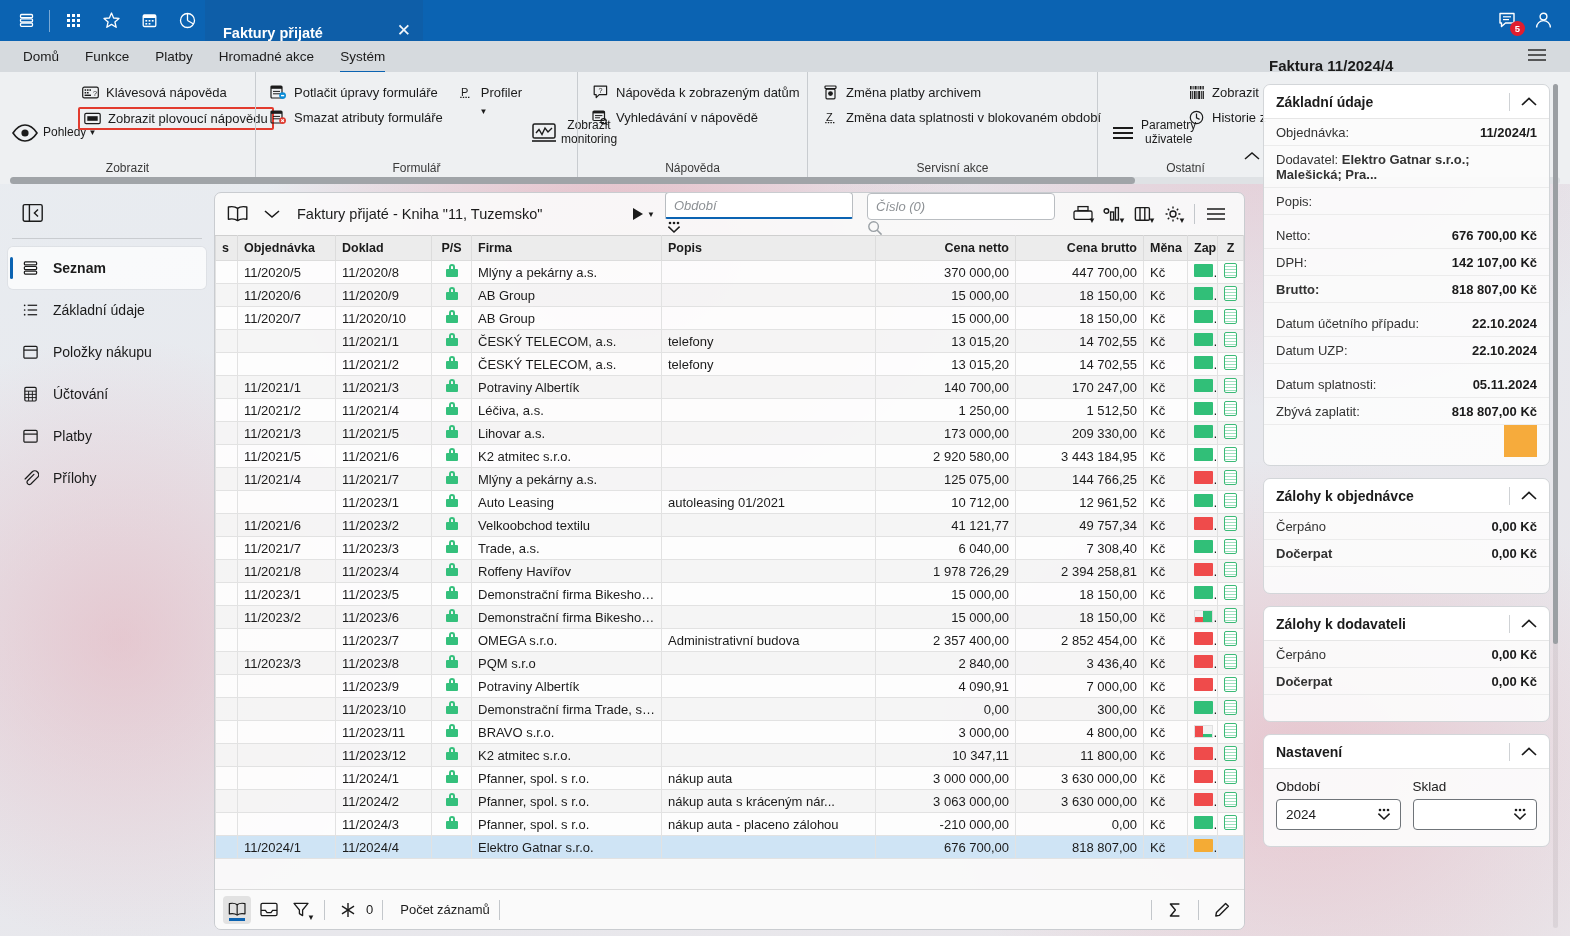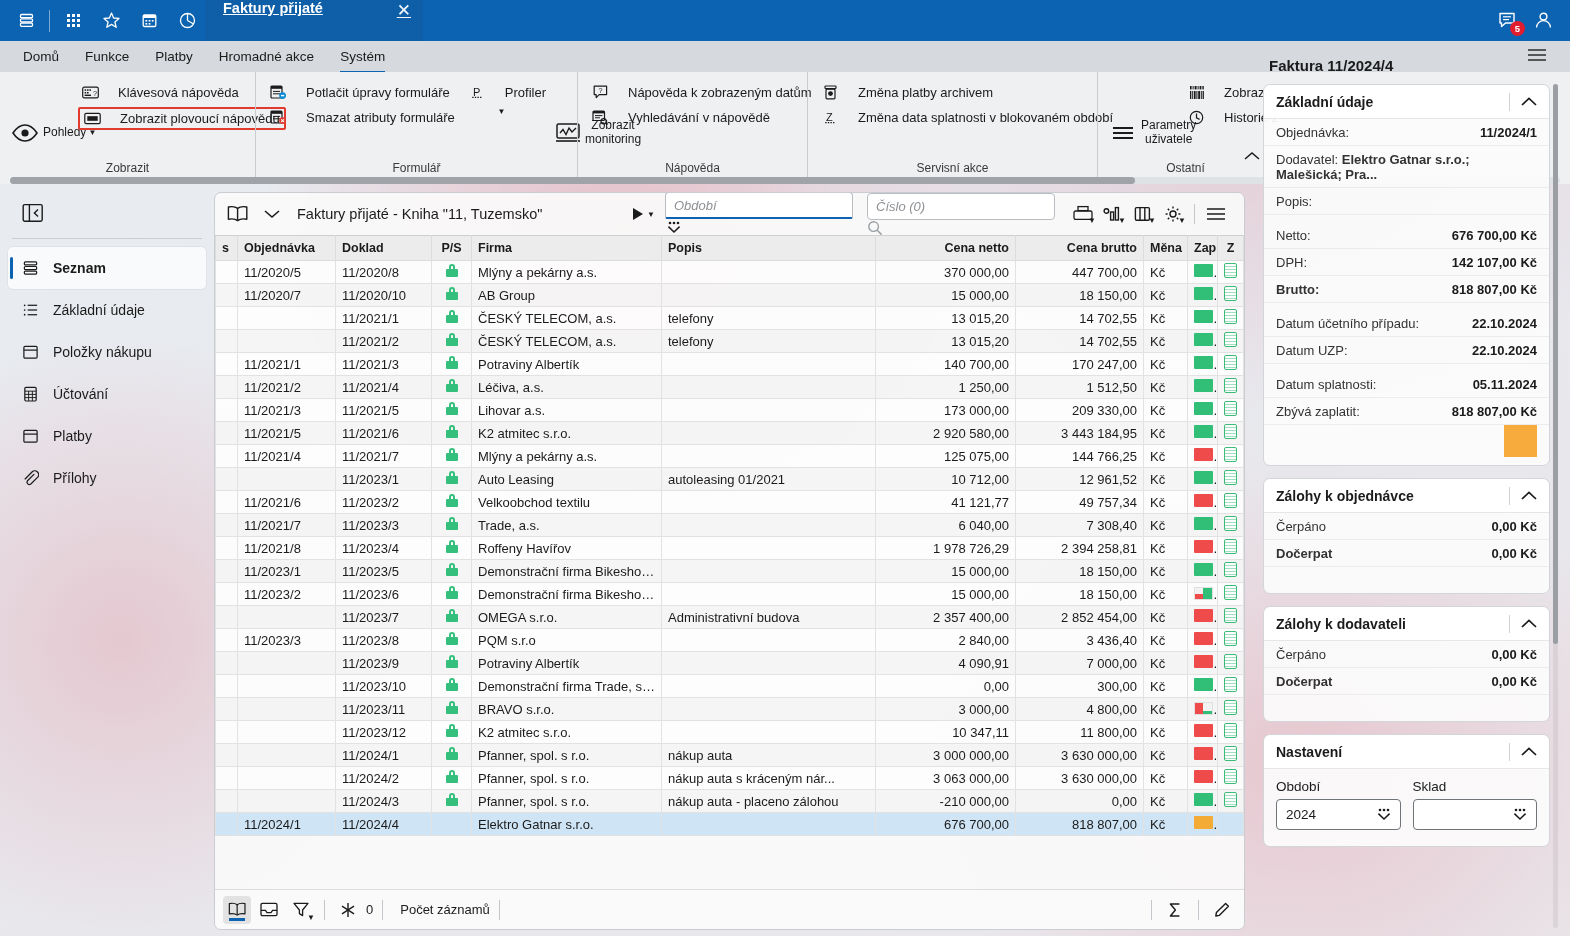--- a/index.html
+++ b/index.html
@@ -20,22 +20,22 @@
       radial-gradient(600px 400px at 1250px 120px, rgba(222,150,168,.35), rgba(222,150,168,0) 72%),
       linear-gradient(160deg,#e9edf1 0%, #e7e9ee 40%, #e9e6ea 100%);
   }
   .root { position:relative; z-index:1; width:1570px; height:936px; }
 
   
   .titlebar { height:41px; background:#0b63b2; display:flex; align-items:stretch; position:relative; }
   .tb-icons { display:flex; align-items:center; padding-left:8px; gap:2px; }
   .tb-ico { width:36px; height:41px; display:flex; align-items:center; justify-content:center; color:#fff; }
   .tb-sep { width:1px; height:22px; background:rgba(255,255,255,.45); align-self:center; margin:0 3px; }
-  .tab { width:218px; background:#0e5ea8; color:#fff; display:flex; align-items:flex-start;
-         padding:0 12px 0 18px; font-weight:bold; font-size:14.5px; justify-content:space-between;text-decoration:underline;}
+  .tab { width:218px; background:#0e5ea8; color:#fff; display:flex; align-items:flex-end;
+         padding:0 12px 0 18px; font-weight:bold; font-size:14.5px; justify-content:space-between;}
   .tab .x { font-weight:normal; font-size:17px; opacity:.95; }
   .tb-right { margin-left:auto; display:flex; align-items:center; gap:14px; padding-right:16px; }
   .badge { position:absolute; right:-6px; bottom:-5px; background:#e11d2e; color:#fff;
            border-radius:50%; width:15px; height:15px; font-size:9.5px; line-height:15px;
            text-align:center; font-weight:bold; }
 
   
   .menubar { height:31px; background:#d6dade; display:flex; align-items:center; padding-left:10px; gap:0; position:relative;}
   .menu-item { padding:5px 13px; font-size:13.5px; color:#1b1b1b; position:relative; }
   .menu-item.active::after { content:""; position:absolute; left:13px; right:13px; bottom:-4px; height:2.5px; background:#0b63b2;}
@@ -43,21 +43,21 @@
 
   
   .ribbon { height:112px; background:#eef0f2; position:relative; display:flex; align-items:flex-start; }
   .rgroup { height:112px; position:relative; padding:8px 10px 0 10px; display:flex; }
   .rgroup + .rgroup { border-left:1px solid #c8ccd0; }
   .rgroup .gtitle { position:absolute; bottom:9px; left:0; right:0; text-align:center; font-size:12px; color:#3a3a3a;}
   .bigbtn { width:64px; display:flex; flex-direction:row; align-items:center; gap:3px; font-size:12px;
             text-align:center; padding-top:2px; color:#1b1b1b; line-height:1.15;}
   .smallcol { display:flex; flex-direction:column; gap:4px; padding-top:2px;}
   .smallbtn { display:flex; align-items:center; gap:7px; font-size:13px; padding:2px 4px; white-space:nowrap; }
-  .smallbtn .lbl { color:#1b1b1b;margin-left:12px; }
+  .smallbtn .lbl { color:#1b1b1b; }
   .hl { border:2px solid #e23b2e; border-radius:2px; padding:1px 3px; }
   .ico { width:17px; height:17px; flex:0 0 17px; display:inline-flex; align-items:center; justify-content:center;}
   .rb-scroll { position:absolute; left:10px; right:10px; bottom:0; height:7px; background:#dfe2e5; border-radius:4px;}
   .rb-scroll i { position:absolute; left:0; top:0; height:7px; width:1125px; background:#a0a4a8; border-radius:4px; display:block;}
   .ribbon-collapse { position:absolute; right:12px; bottom:22px; font-size:13px; color:#333;}
 
   
   .content { display:flex; height:calc(936px - 41px - 31px - 112px); }
 
   
@@ -708,20 +708,33 @@
             <tbody id="tbody">
                 <tr>
                   <td></td>
                   <td>11/2020/5</td>
                   <td>11/2020/8</td>
                   <td class="c"><span class="lock"><span class="sh"></span><span class="body"></span></span></td>
                   <td>Mlýny a pekárny a.s.</td>
                   <td></td>
                   <td class="r">370 000,00</td>
                   <td class="r">447 700,00</td>
+                  <td>Kč</td>
+                  <td class="c"><span class="swatch sw-g"></span></td>
+                  <td class="c"><span class="calc"></span></td>
+                </tr>
+                <tr>
+                  <td></td>
+                  <td>11/2020/6</td>
+                  <td>11/2020/9</td>
+                  <td class="c"><span class="lock"><span class="sh"></span><span class="body"></span></span></td>
+                  <td>AB Group</td>
+                  <td></td>
+                  <td class="r">15 000,00</td>
+                  <td class="r">18 150,00</td>
                   <td>Kč</td>
                   <td class="c"><span class="swatch sw-g"></span></td>
                   <td class="c"><span class="calc"></span></td>
                 </tr>
                 <tr>
                   <td></td>
                   <td>11/2020/7</td>
                   <td>11/2020/10</td>
                   <td class="c"><span class="lock"><span class="sh"></span><span class="body"></span></span></td>
                   <td>AB Group</td>

